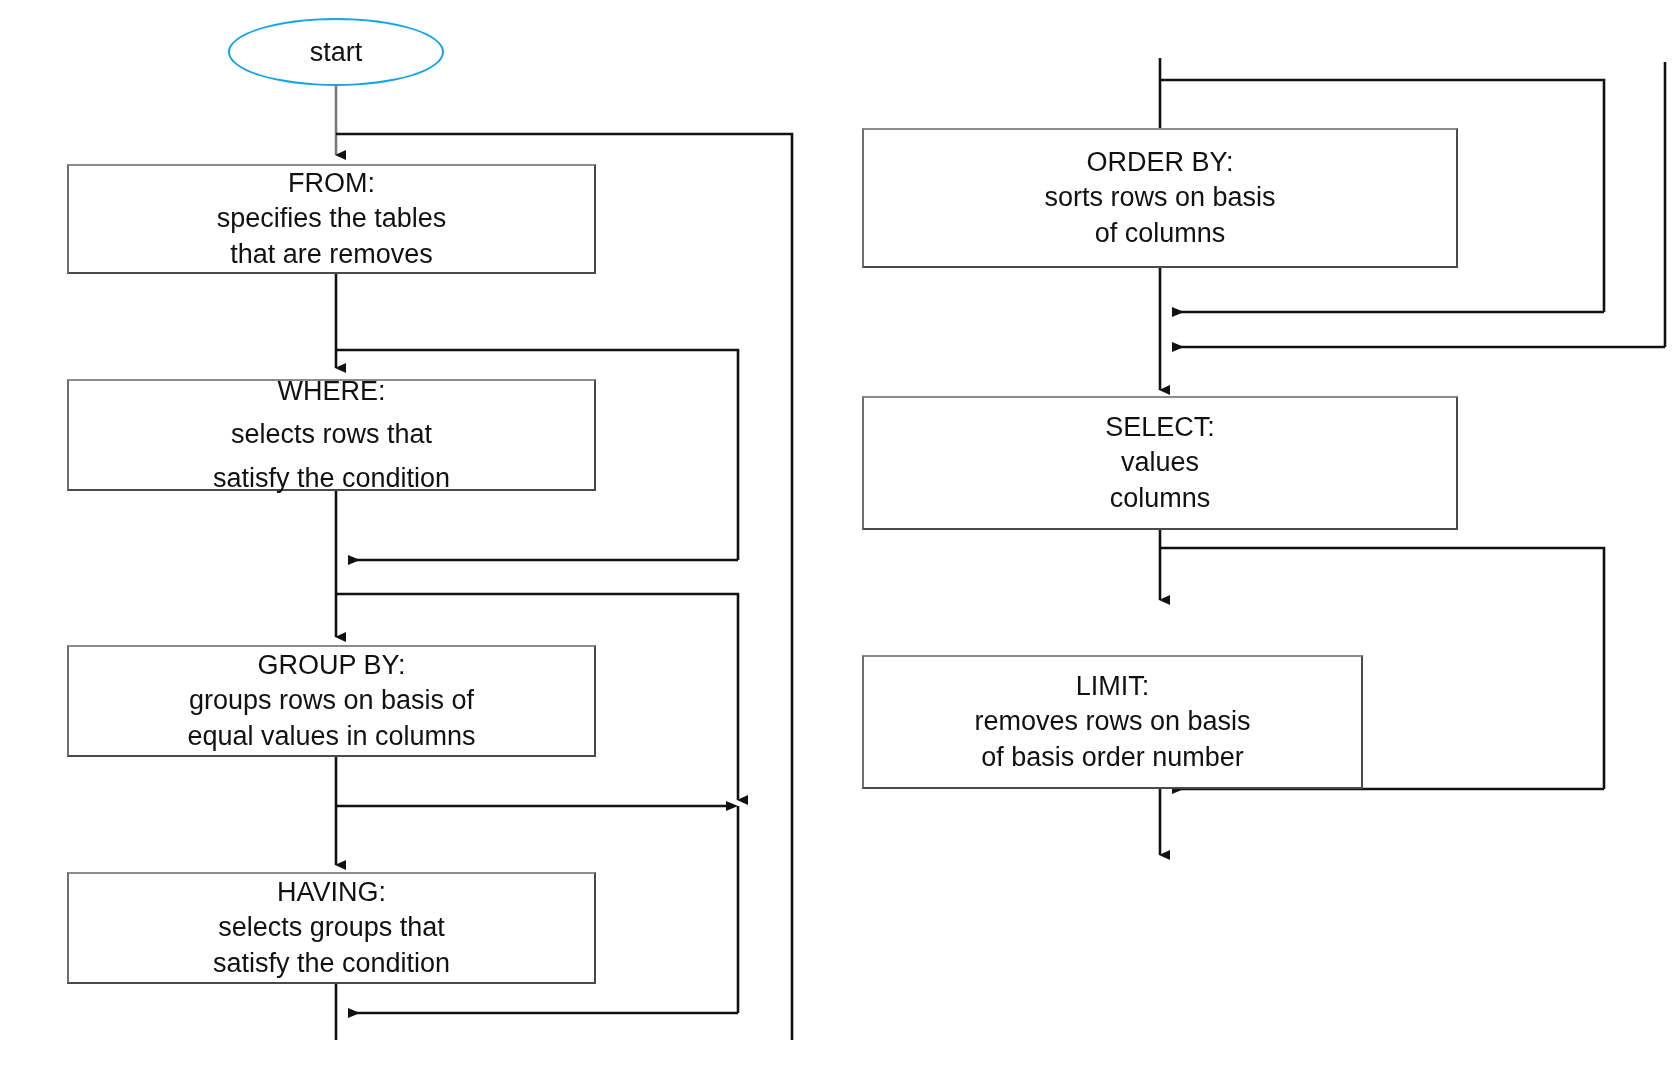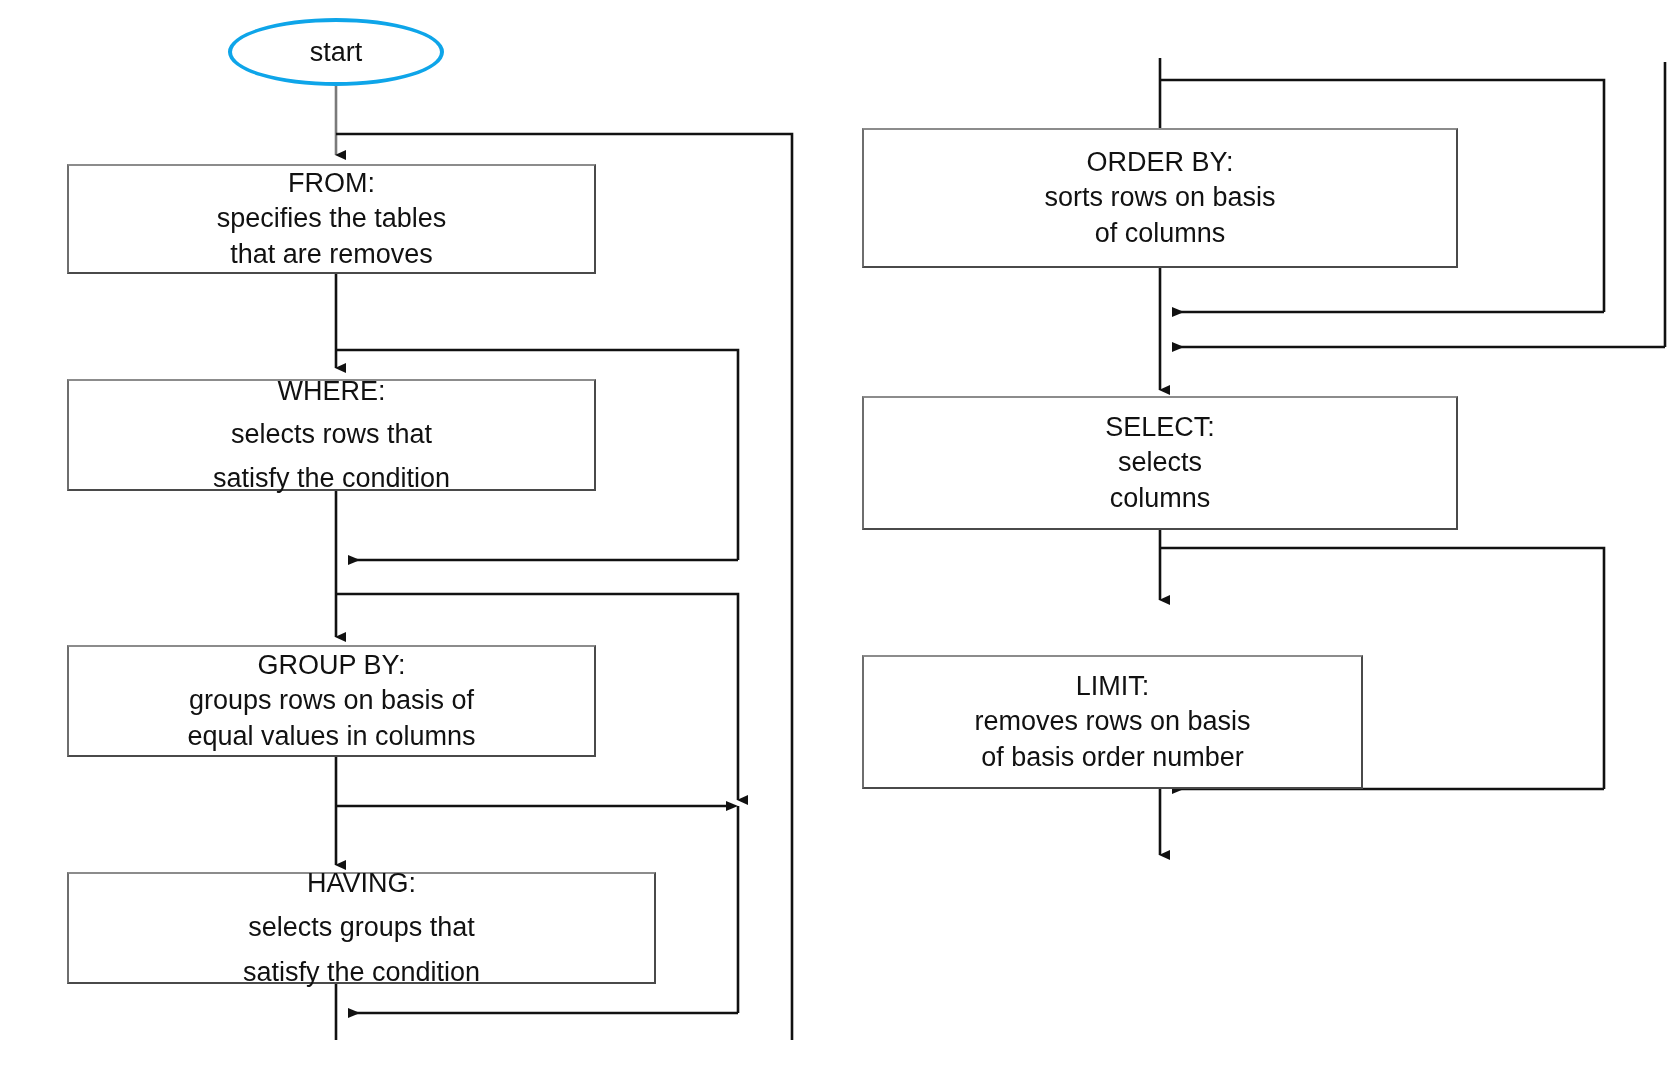--- a/index.html
+++ b/index.html
@@ -36,21 +36,21 @@
     align-items: center;
     justify-content: center;
     text-align: center;
     color: #111111;
     font-size: 27px;
     line-height: 1.30;
   }
   .node-ellipse {
     position: absolute;
     box-sizing: border-box;
-    border: 4px solid #0ea5e9;
+    border: 2px solid #0ea5e9;
     border-radius: 50%;
     background: #ffffff;
     display: flex;
     align-items: center;
     justify-content: center;
     text-align: center;
     color: #111111;
     font-size: 27px;
   }
   .node-title {
@@ -170,35 +170,35 @@
     <span class="node-line">selects rows that</span>
     <span class="node-line">satisfy the condition</span>
   </div>
 
   <div class="node-box" style="left:67px; top:645px; width:529px; height:112px;">
     <span class="node-title">GROUP BY:</span>
     <span class="node-line">groups rows on basis of</span>
     <span class="node-line">equal values in columns</span>
   </div>
 
-  <div class="node-box" style="left:67px; top:872px; width:589px; height:112px;gap:9px;">
+  <div class="node-box" style="left:67px; top:872px; width:529px; height:112px;">
     <span class="node-title">HAVING:</span>
     <span class="node-line">selects groups that</span>
     <span class="node-line">satisfy the condition</span>
   </div>
 
   <div class="node-box" style="left:862px; top:128px; width:596px; height:140px;">
     <span class="node-title">ORDER BY:</span>
     <span class="node-line">sorts rows on basis</span>
     <span class="node-line">of columns</span>
   </div>
 
   <div class="node-box" style="left:862px; top:396px; width:596px; height:134px;">
     <span class="node-title">SELECT:</span>
-    <span class="node-line">selects</span>
+    <span class="node-line">values</span>
     <span class="node-line">columns</span>
   </div>
 
   <div class="node-box" style="left:862px; top:655px; width:501px; height:134px;">
     <span class="node-title">LIMIT:</span>
     <span class="node-line">removes rows on basis</span>
     <span class="node-line">of basis order number</span>
   </div>
 
 

